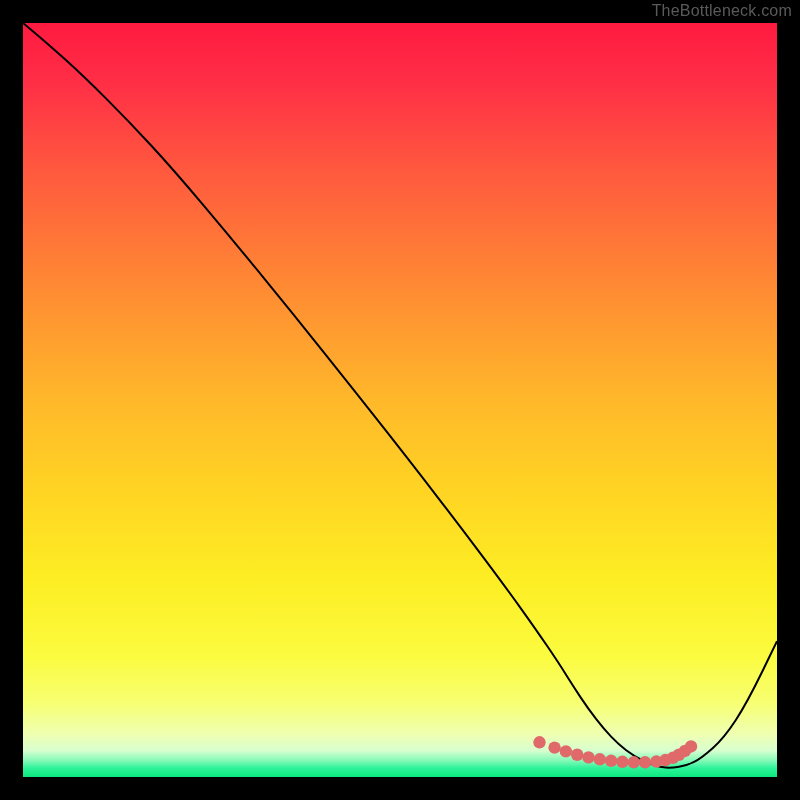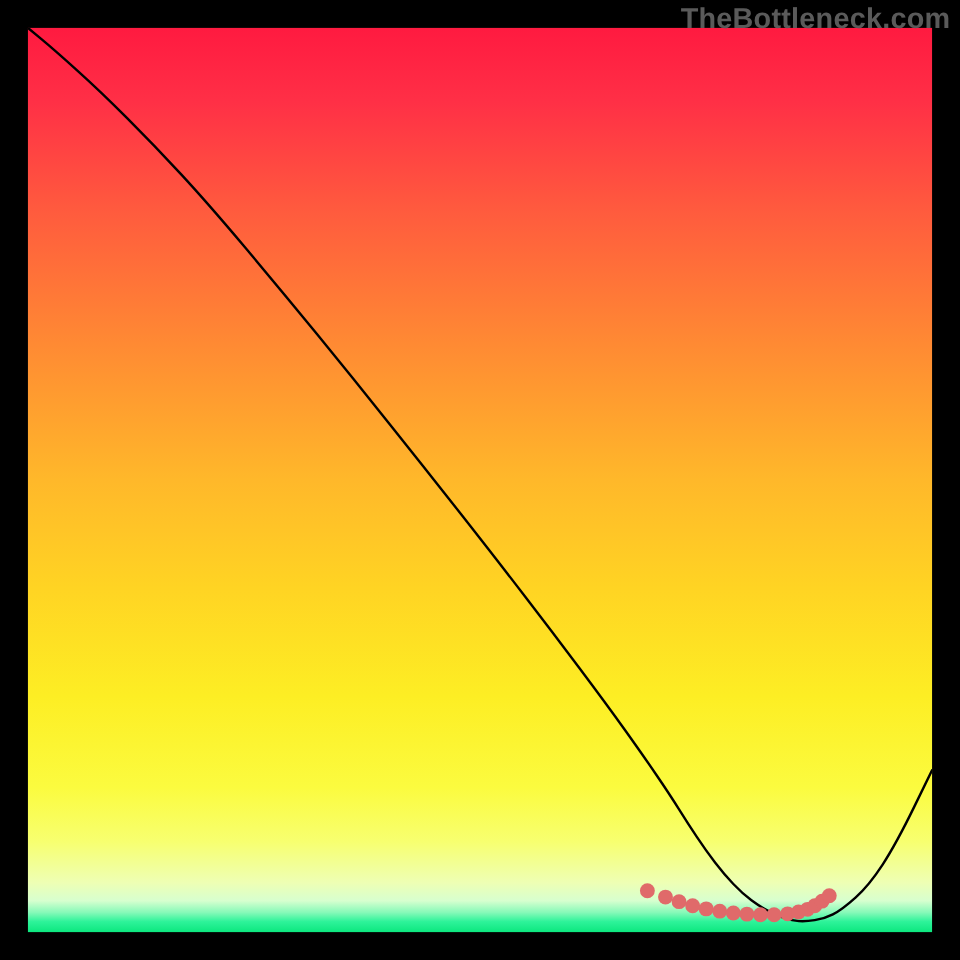--- a/index.html
+++ b/index.html
@@ -15,22 +15,22 @@
     position: relative;
     width: 800px;
     height: 800px;
     background: #000;
   }
   .watermark {
     position: absolute;
     top: 2px;
     right: 8px;
     color: #5a5a5a;
-    font-size: 24px;
-    font-weight: 700;
+    font-size: 16px;
+    font-weight: 400;
     letter-spacing: 0.2px;
     z-index: 20;
   }
   .plot {
     position: absolute;
     left: 23px;
     top: 23px;
     width: 754px;
     height: 754px;
     overflow: hidden;

